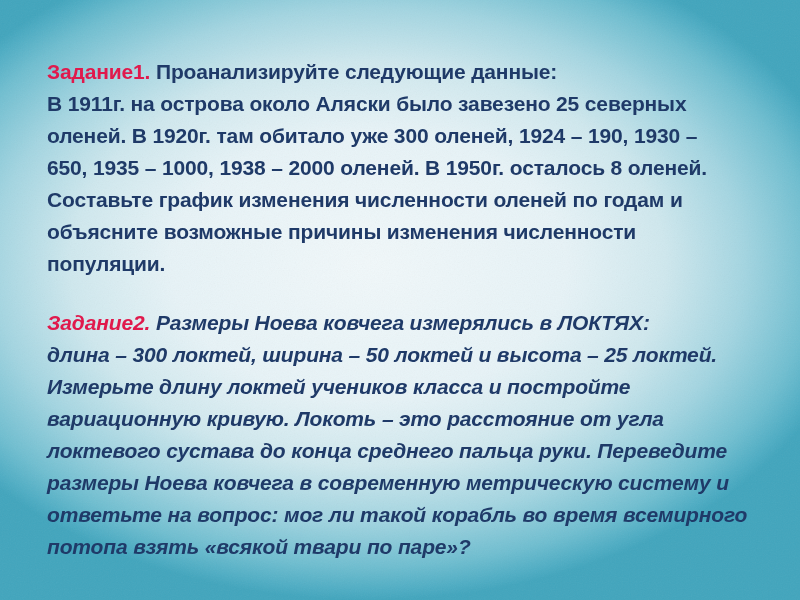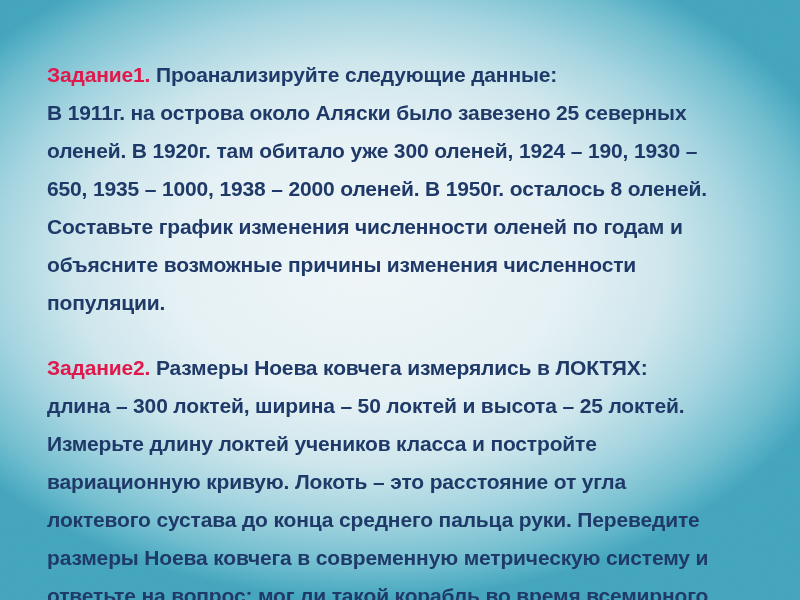--- a/index.html
+++ b/index.html
@@ -35,25 +35,26 @@
   .content {
     position: absolute;
     left: 47px;
     top: 56px;
     right: 38px;
   }
   .para {
     margin: 0;
     font-size: 21px;
     font-weight: bold;
-    line-height: 38px;
+    line-height: 32px;
     letter-spacing: -0.15px;
   }
   .para + .para {
     margin-top: 27px;
+    font-style: italic;
   }
   .task-label {
     color: #e0194c;
   }
   .task-body {
     color: #1f3a68;
     white-space: pre-line;
   }
 </style>
 </head>

